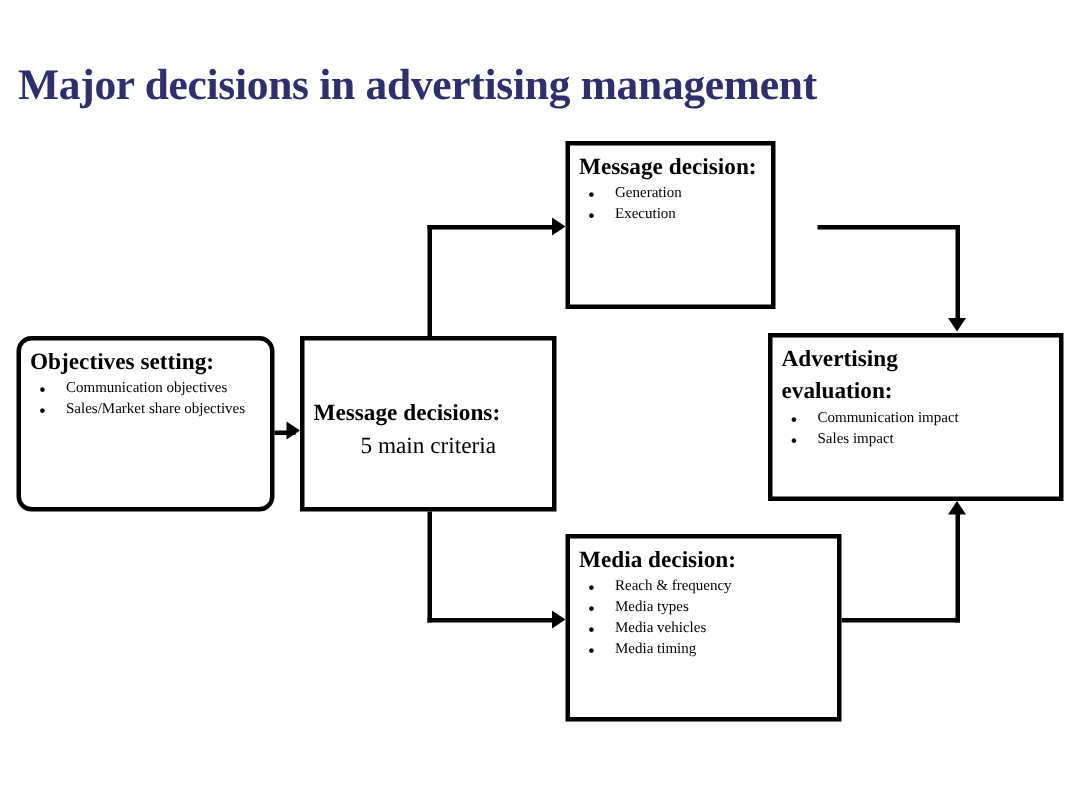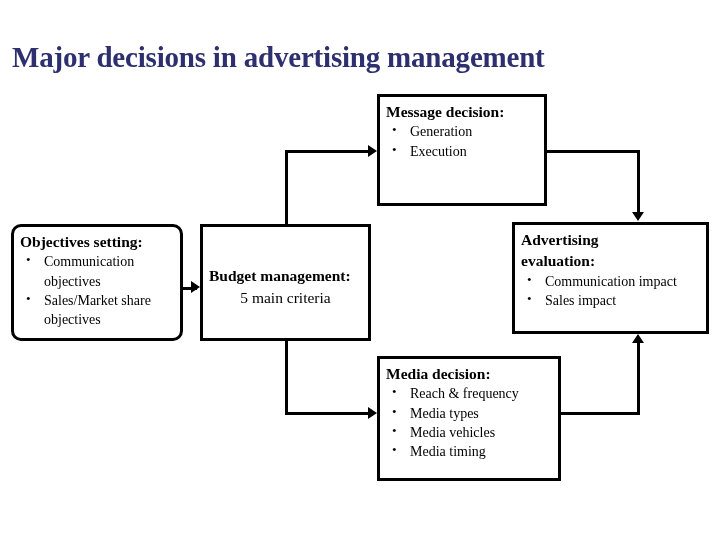--- a/index.html
+++ b/index.html
@@ -54,21 +54,21 @@
     text-align: center;
   }
   ul.bullets {
     list-style: none;
     margin: 0;
     padding: 0;
   }
   ul.bullets li {
     position: relative;
     padding-left: 24px;
-    font-size: 14px;
+    font-size: 10px;
     line-height: 1.38;
   }
   ul.bullets li::before {
     content: "\2022";
     position: absolute;
     left: 6px;
     top: -1px;
     font-size: 13px;
   }
   
@@ -95,21 +95,21 @@
   }
   .arrow.up {
     border-left: 6px solid transparent;
     border-right: 6px solid transparent;
     border-bottom: 9px solid #000000;
   }
 
   
   #node-objectives   { left: 11px;  top: 224px; width: 172px; height: 117px; border-radius: 10px; }
   #node-budget       { left: 200px; top: 224px; width: 171px; height: 117px; }
-  #node-message      { left: 377px; top: 94px;  width: 170px; height: 112px; }
+  #node-message      { left: 377px; top: 94px;  width: 140px; height: 112px; }
   #node-evaluation   { left: 512px; top: 222px; width: 197px; height: 112px; }
   #node-media        { left: 377px; top: 356px; width: 184px; height: 125px; }
 
   #node-budget .node-inner {
     height: 100%;
     display: flex;
     flex-direction: column;
     justify-content: center;
   }
 </style>
@@ -144,21 +144,21 @@
       <div class="node-head">Objectives setting:</div>
       <ul class="bullets">
         <li>Communication objectives</li>
         <li>Sales/Market share objectives</li>
       </ul>
     </div>
   </div>
 
   <div class="node" id="node-budget">
     <div class="node-inner">
-      <div class="node-head center">Budget management:</div>
+      <div class="node-head center">Message decisions:</div>
       <div class="node-sub">5 main criteria</div>
     </div>
   </div>
 
   <div class="node" id="node-message">
     <div class="node-inner">
       <div class="node-head">Message decision:</div>
       <ul class="bullets">
         <li>Generation</li>
         <li>Execution</li>

